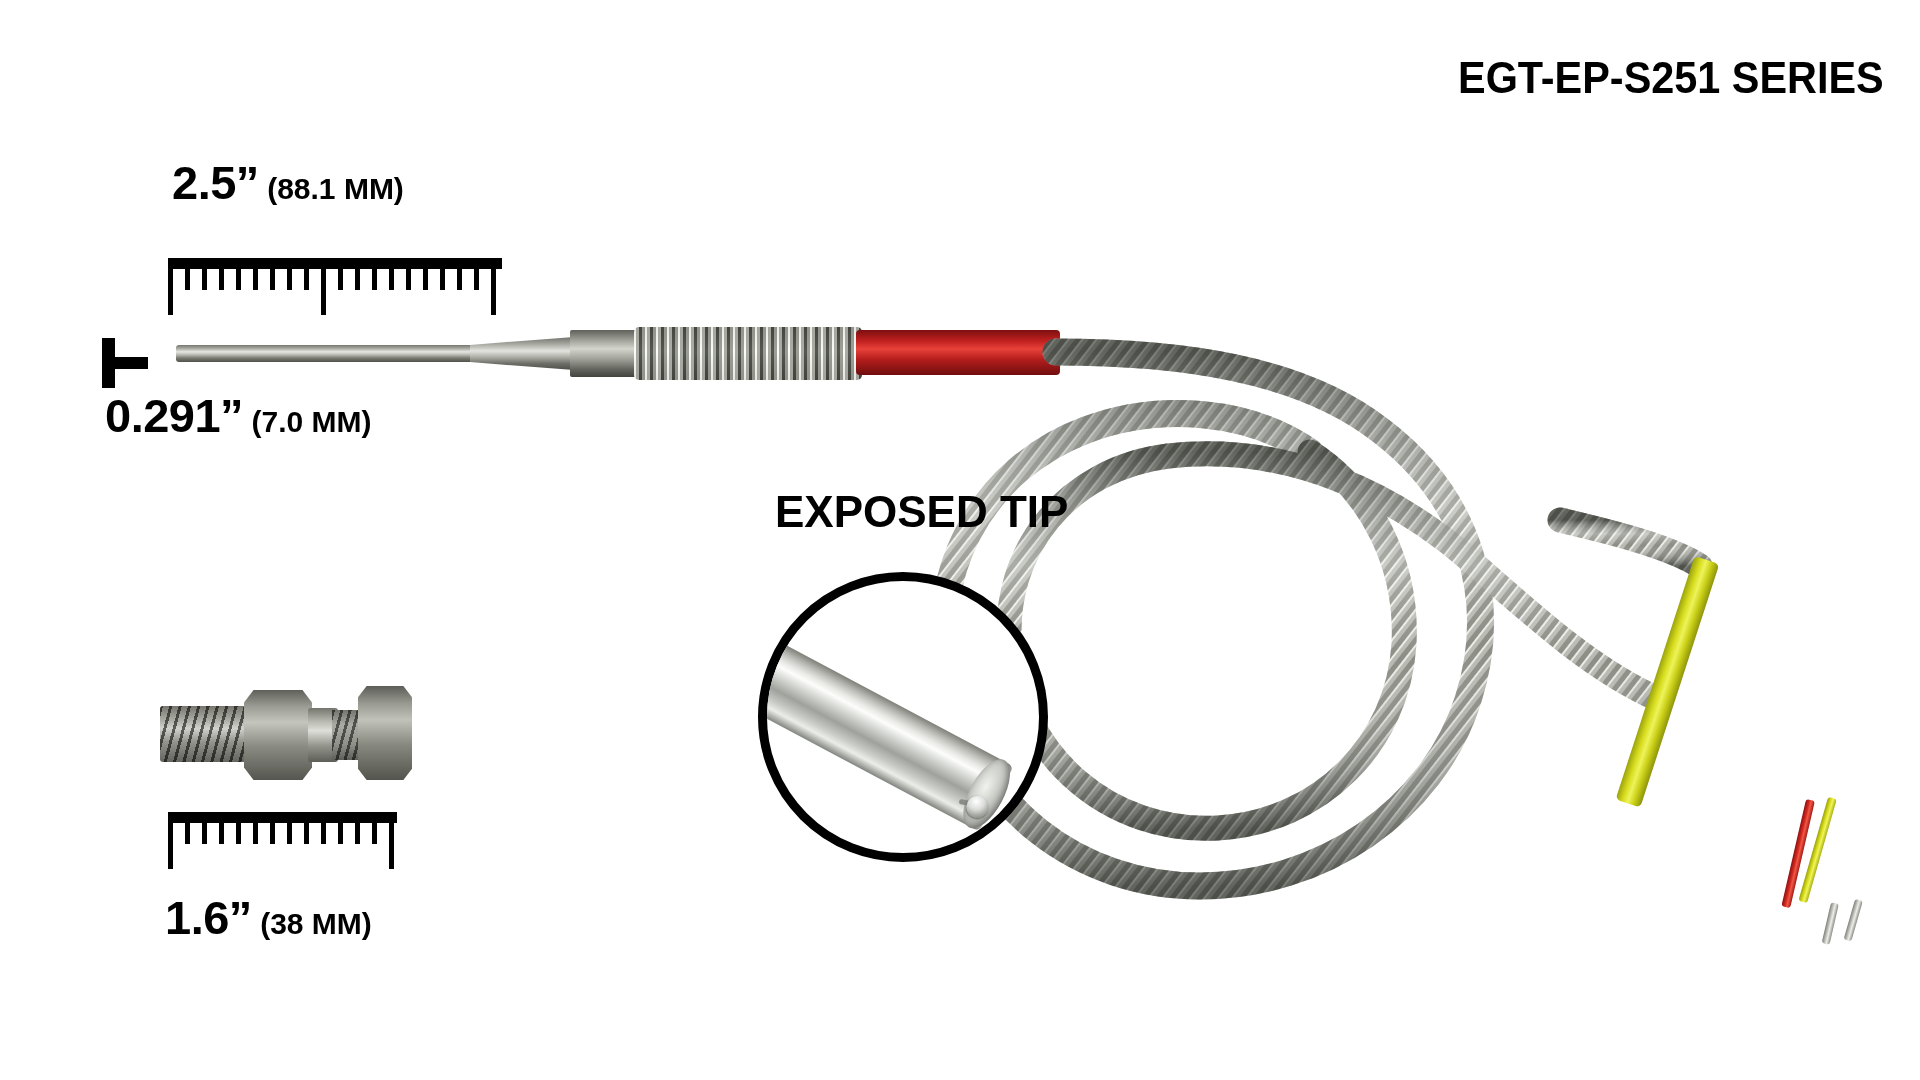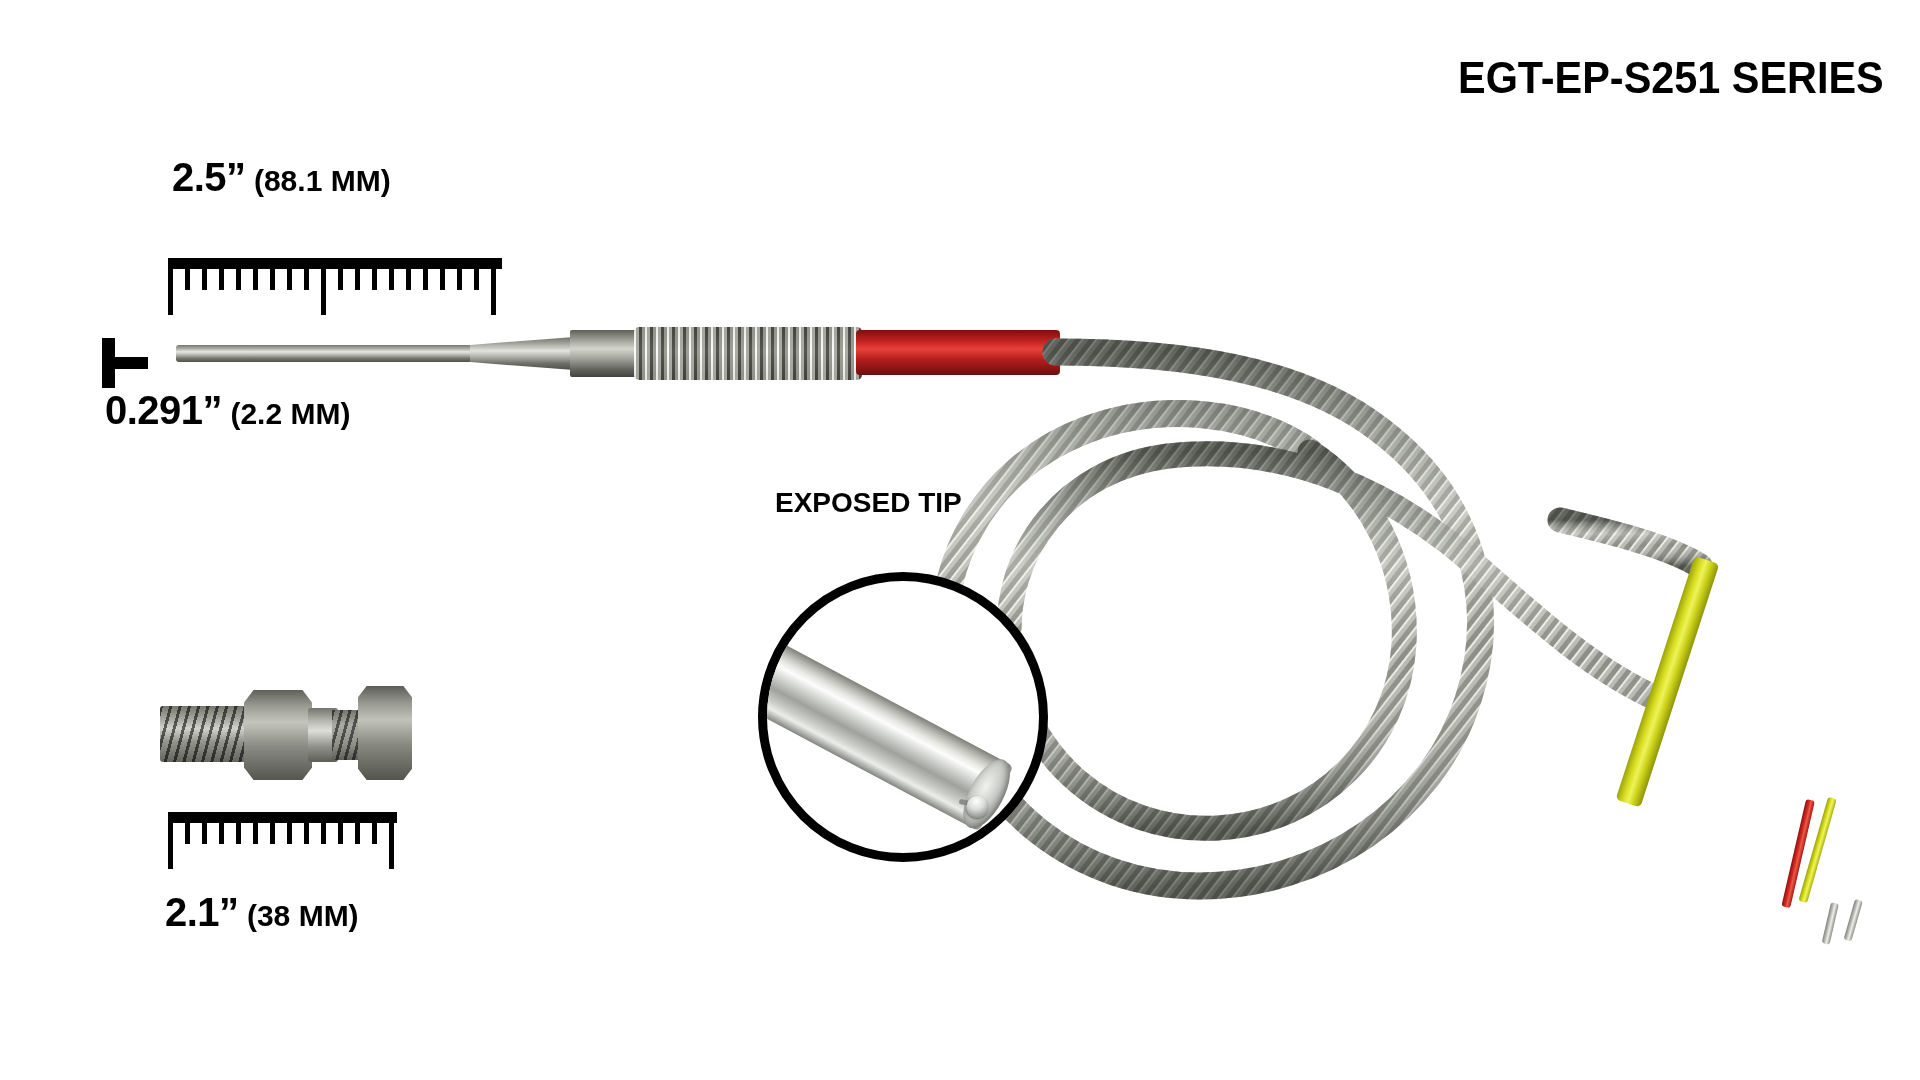--- a/index.html
+++ b/index.html
@@ -5,27 +5,27 @@
   html,body{margin:0;padding:0;background:#ffffff;}
   body{width:1920px;height:1080px;overflow:hidden;
        font-family:"Liberation Sans",sans-serif;color:#000;}
   #stage{position:relative;width:1920px;height:1080px;background:#fff;}
 
   .txt{position:absolute;white-space:nowrap;font-weight:700;letter-spacing:-0.5px;}
 
   #series-title{right:36px;top:52px;font-size:45px;font-weight:700;
       letter-spacing:0px;transform:scaleX(0.92);transform-origin:right center;}
 
-  .dim-main{font-size:40px;}
+  .dim-main{font-size:47px;}
   .dim-sub{font-size:30px;letter-spacing:0px;}
 
   #label-length{left:172px;top:155px;}
   #label-dia{left:105px;top:388px;}
   #label-fitting{left:165px;top:890px;}
-  #label-exposed{left:775px;top:487px;font-size:28px;letter-spacing:0px;}
+  #label-exposed{left:775px;top:487px;font-size:44px;letter-spacing:0px;}
 
   
   .ruler{position:absolute;}
   .ruler .bar{position:absolute;left:0;top:0;height:11px;background:#000;width:100%;}
   .tick{position:absolute;top:11px;width:5px;background:#000;}
   .tick.minor{height:21px;}
   .tick.major{height:46px;}
 
   #ruler-top{left:168px;top:258px;width:334px;}
   #ruler-bottom{left:168px;top:812px;width:229px;}
@@ -145,21 +145,21 @@
     <div class="tick minor" style="left:289px"></div>
     <div class="tick minor" style="left:306px"></div>
     <div class="tick major" style="left:323px"></div>
   </div>
 
   <div id="dia-bracket">
     <div class="v"></div>
     <div class="h"></div>
   </div>
 
-  <div class="txt" id="label-dia"><span class="dim-main">0.291”</span><span class="dim-sub"> (2.2 MM)</span></div>
+  <div class="txt" id="label-dia"><span class="dim-main">0.291”</span><span class="dim-sub"> (7.0 MM)</span></div>
 
   <div id="probe">
     <div class="p" id="sheath"></div>
     <div class="p" id="taper"></div>
     <div class="p" id="hexbody"></div>
     <div class="p" id="spring"></div>
     <div class="p" id="redtube"></div>
   </div>
 
   <svg id="cablewrap" viewBox="0 0 1920 1080">
@@ -249,15 +249,15 @@
     <div class="tick minor" style="left:102px"></div>
     <div class="tick minor" style="left:119px"></div>
     <div class="tick minor" style="left:136px"></div>
     <div class="tick minor" style="left:153px"></div>
     <div class="tick minor" style="left:170px"></div>
     <div class="tick minor" style="left:187px"></div>
     <div class="tick minor" style="left:204px"></div>
     <div class="tick major" style="left:221px"></div>
   </div>
 
-  <div class="txt" id="label-fitting"><span class="dim-main">2.1”</span><span class="dim-sub"> (38 MM)</span></div>
+  <div class="txt" id="label-fitting"><span class="dim-main">1.6”</span><span class="dim-sub"> (38 MM)</span></div>
 
 </div>
 
 </body></html>

